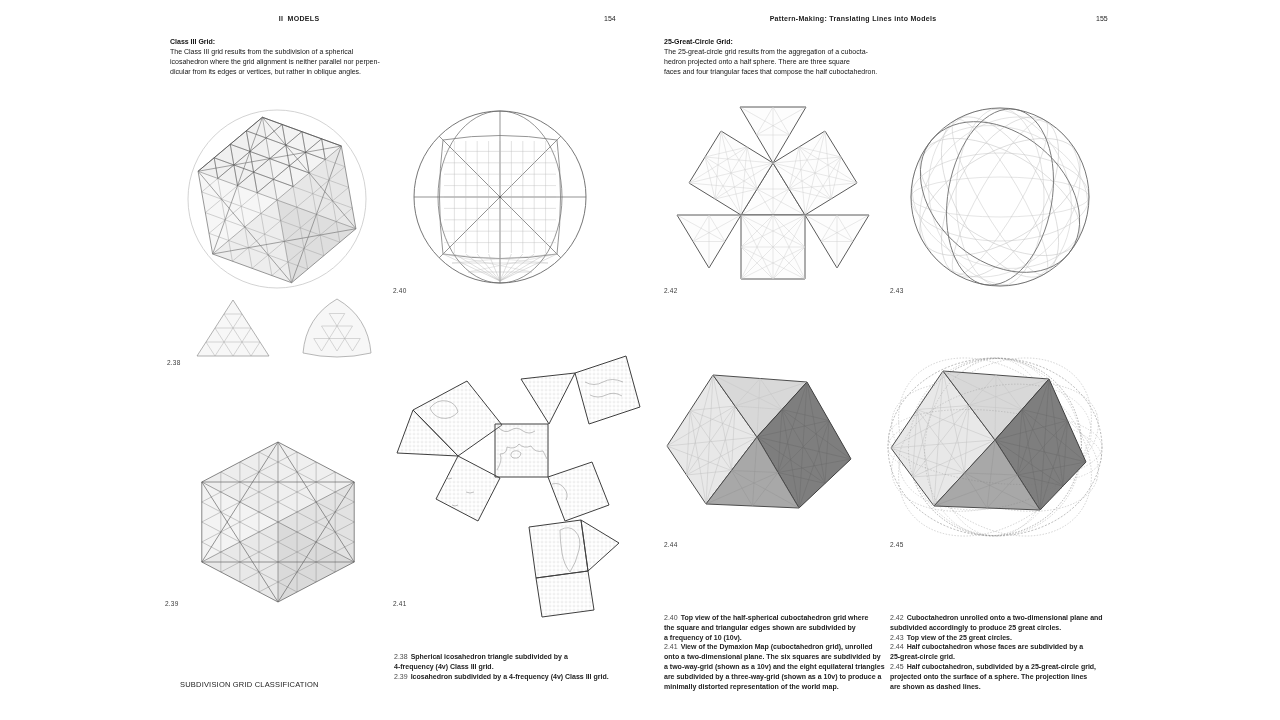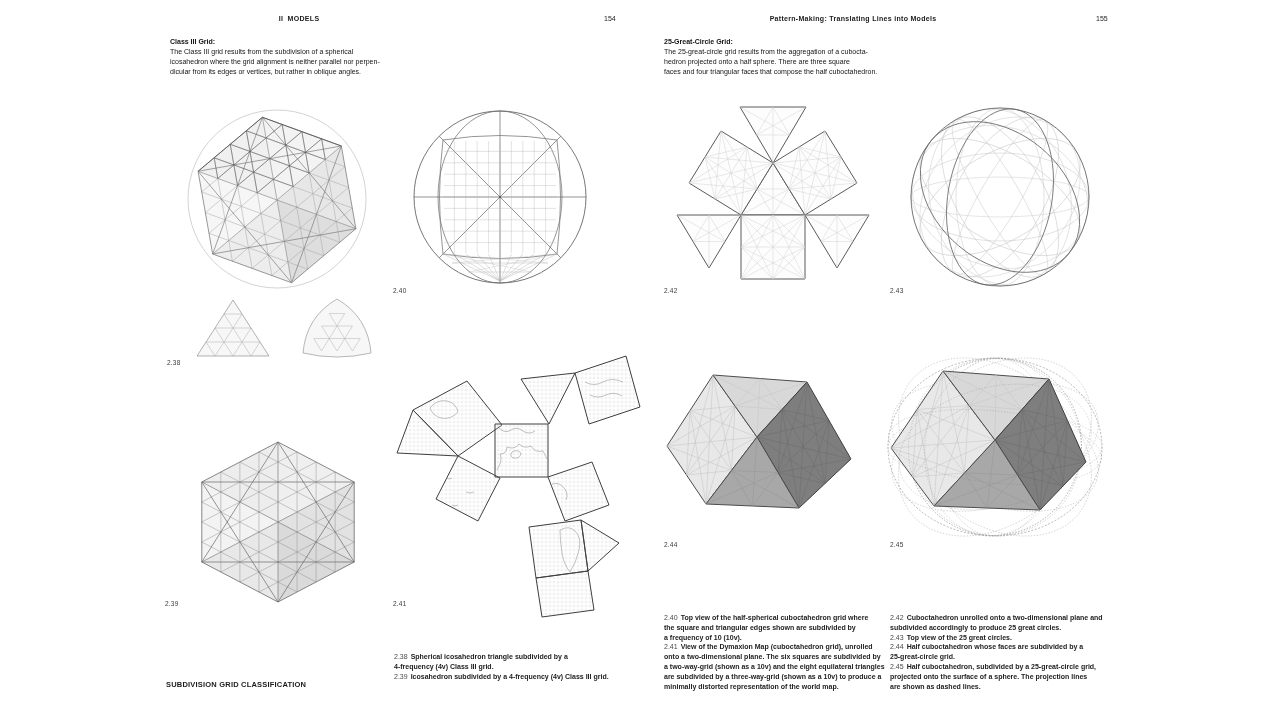--- a/index.html
+++ b/index.html
@@ -8,21 +8,21 @@
   #figs{position:absolute;left:0;top:0;z-index:0}
   .hdr{position:absolute;top:15px;font-size:7px;font-weight:700;letter-spacing:.3px;white-space:pre;transform:translateX(-50%);z-index:2}
   .pno{position:absolute;top:15px;font-size:7px;font-weight:400;z-index:2}
   .intro{position:absolute;top:37px;font-size:7px;line-height:10px;font-weight:400;color:#141414;white-space:nowrap;z-index:2}
   .intro .h{font-weight:700}
   .figlabel{position:absolute;font-size:6.5px;color:#3a3a3a;font-weight:400;letter-spacing:.2px;z-index:2}
   .caps{position:absolute;font-size:7px;line-height:9.8px;white-space:nowrap;z-index:2}
   .cap-num{font-weight:400;color:#4a4a4a}
   .cap-num:not(:empty){margin-right:3px}
   .cap-text{font-weight:700;color:#222}
-  .footer{position:absolute;left:166px;top:680px;font-size:7.5px;font-weight:700;letter-spacing:.2px;z-index:2}
+  .footer{position:absolute;left:180px;top:680px;font-size:7.5px;font-weight:400;letter-spacing:.2px;z-index:2}
 </style>
 </head>
 <body>
 
 <svg id="figs" width="1280" height="720">
     <defs>
       <pattern id="dots" width="4" height="4" patternUnits="userSpaceOnUse">
         <path d="M0 2H4M2 0V4" stroke="#e3e3e3" stroke-width="0.3" fill="none"></path>
         <circle cx="2" cy="2" r="0.4" fill="#b8b8b8"></circle>
       </pattern>

